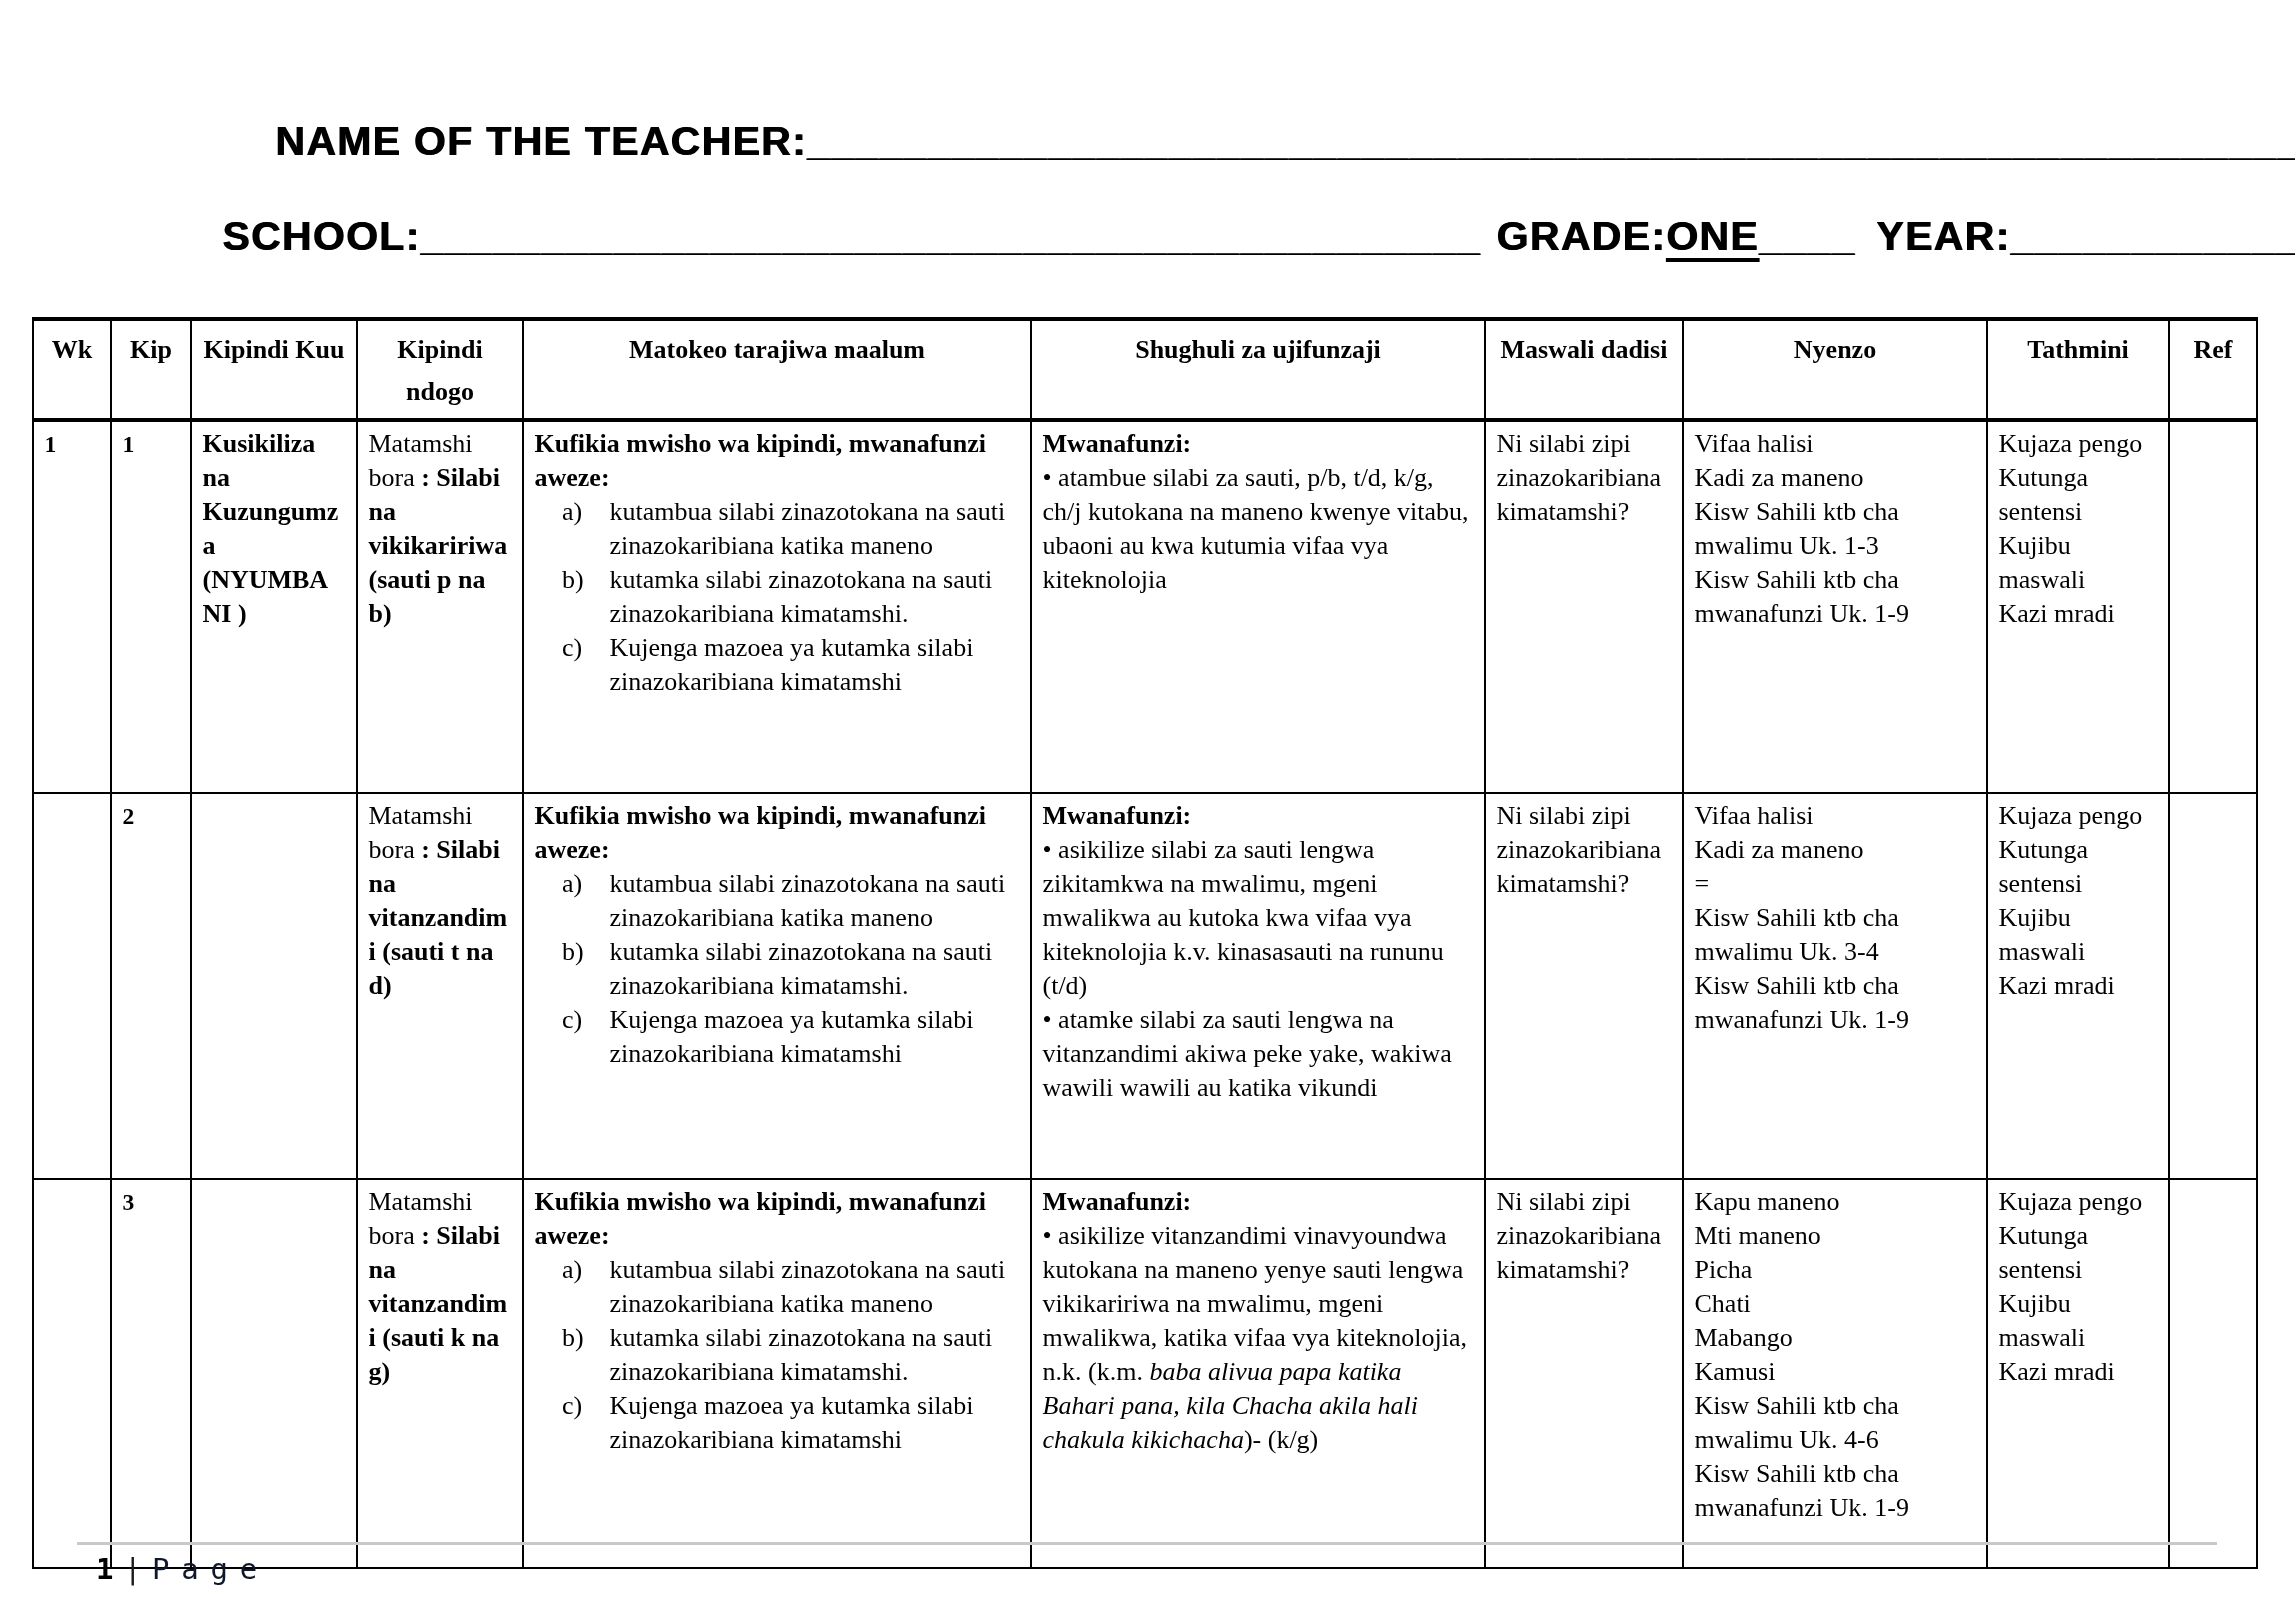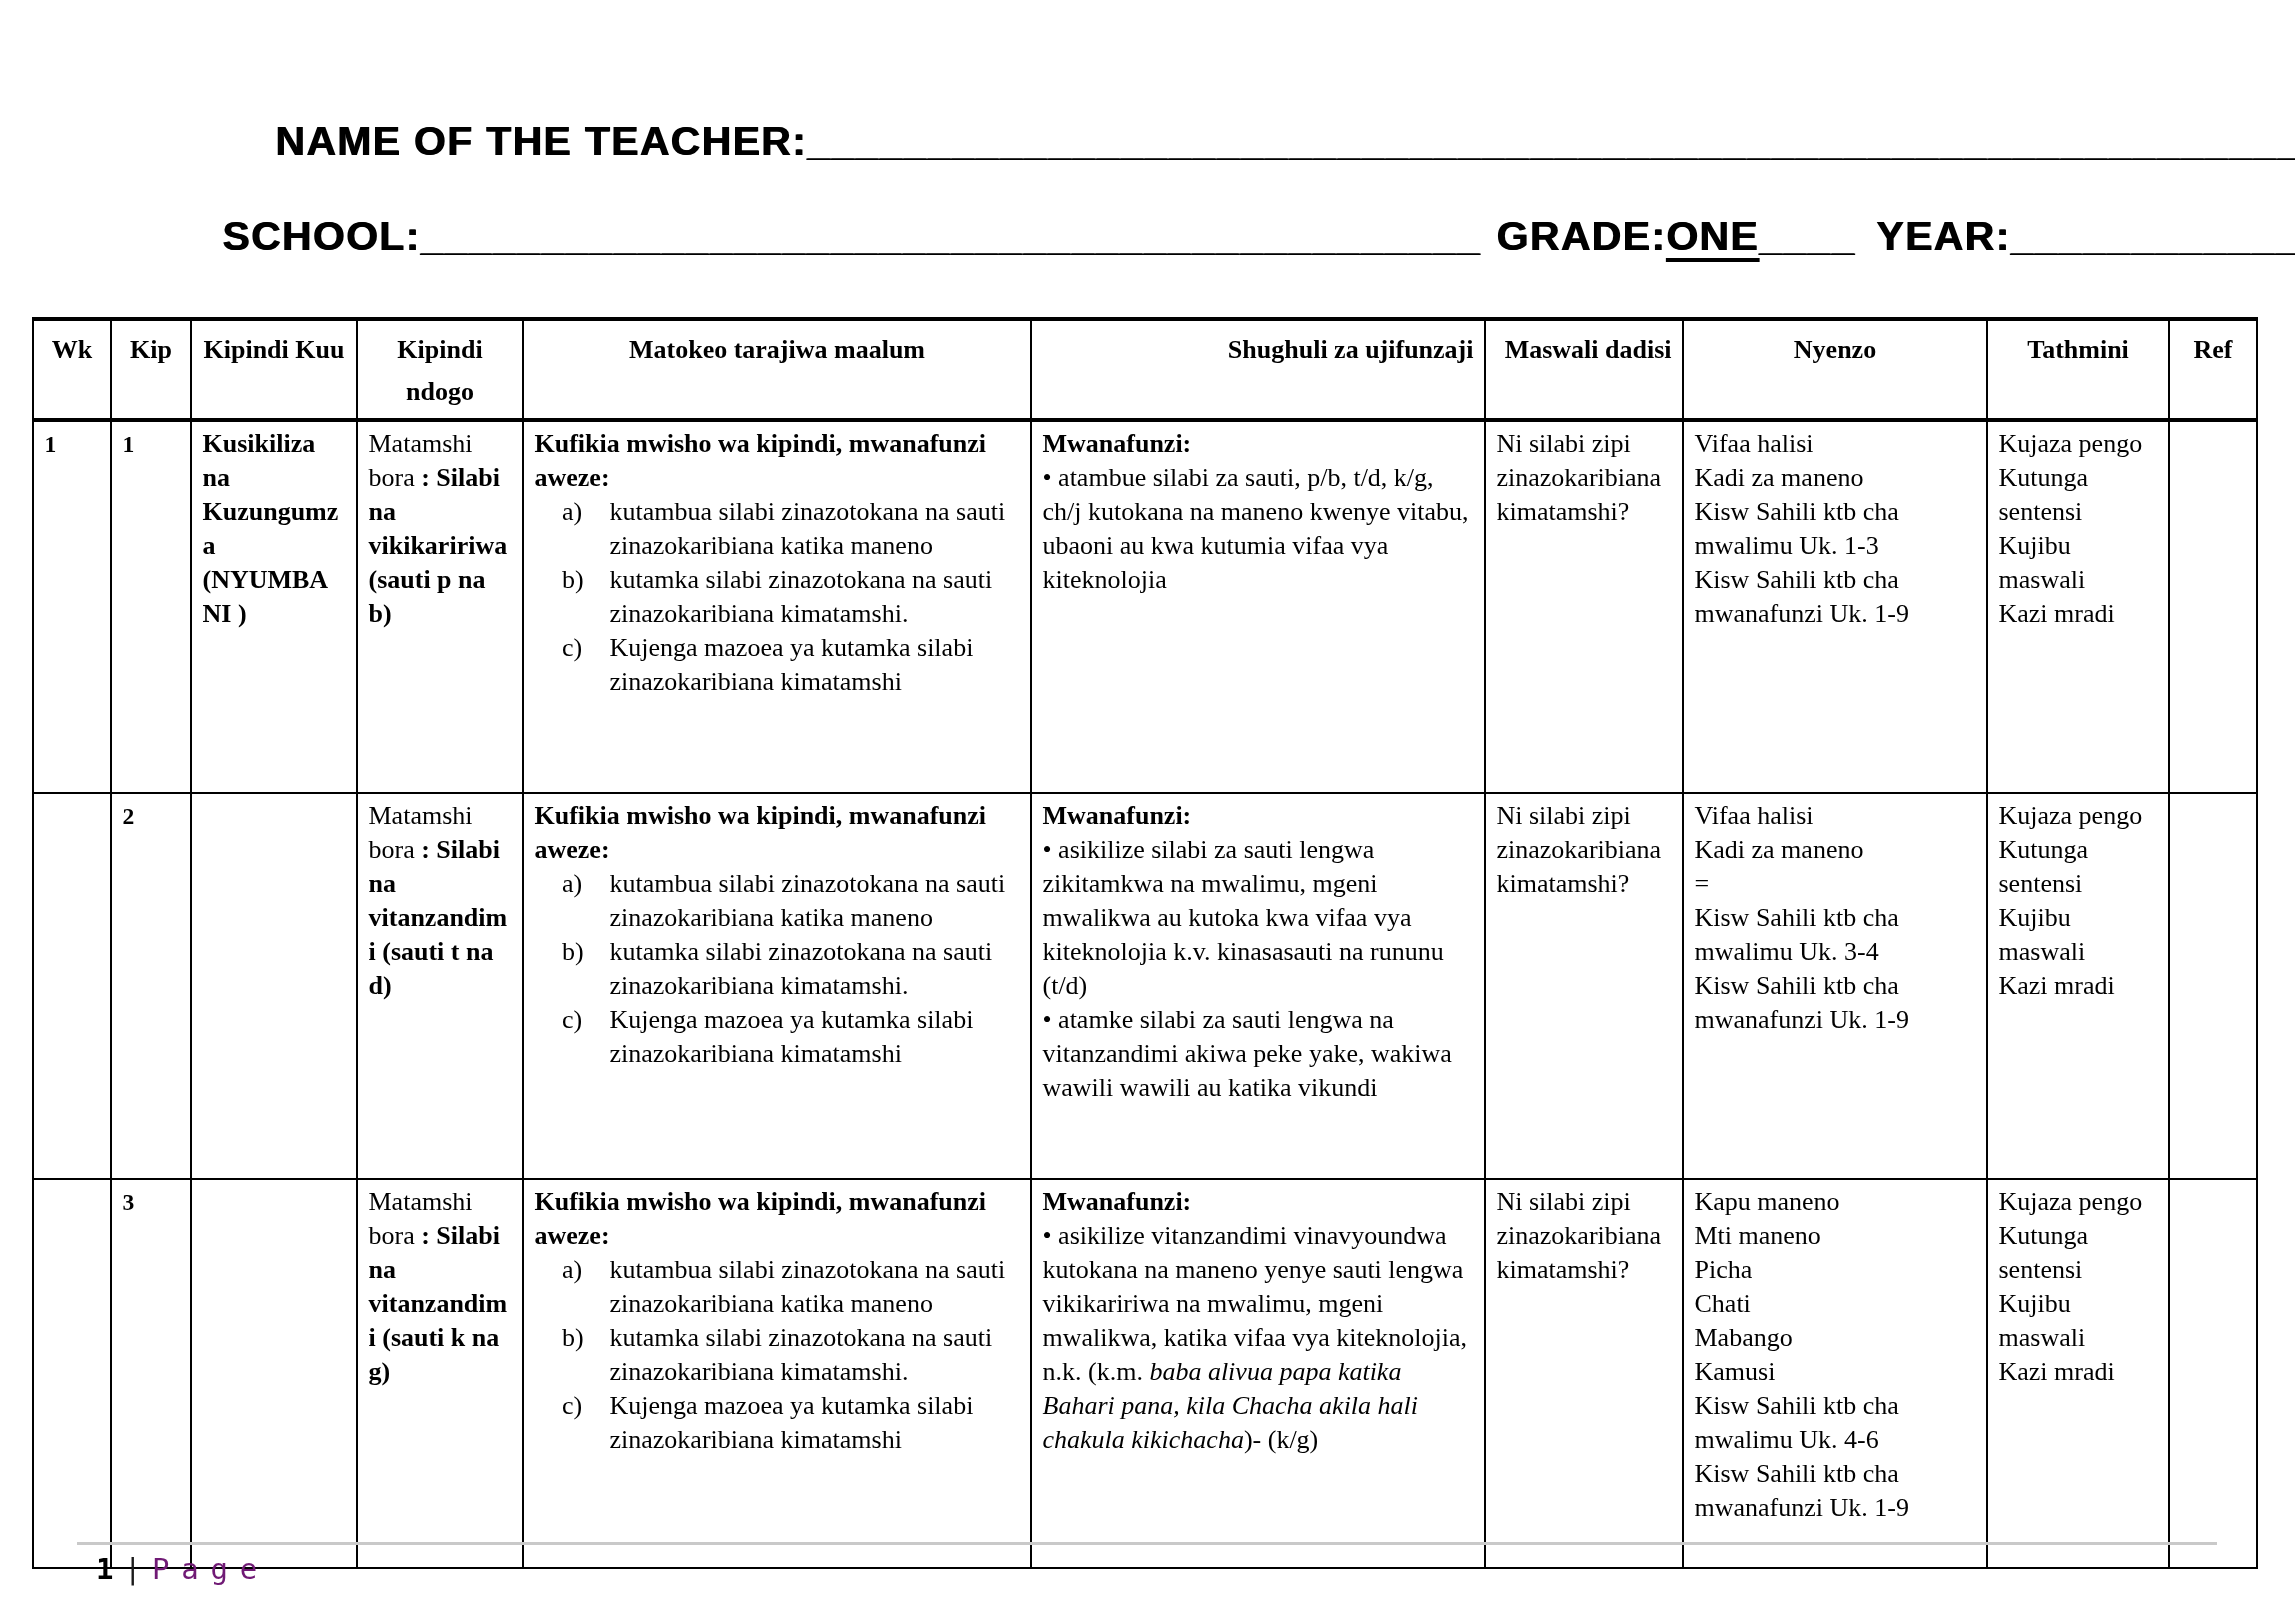--- a/index.html
+++ b/index.html
@@ -17,38 +17,38 @@
   .term-value { text-decoration:underline; text-decoration-thickness:3.9px; text-underline-offset:7.9px; }
 
   table.schemes { position:absolute; top:292px; left:32px; width:2223px;
                   border-collapse:collapse; table-layout:fixed;
                   font-size:26px; line-height:34px; border-top:4.6px solid #000;margin-top:25px; }
   .schemes th, .schemes td { border:2px solid #000; vertical-align:top;
                   padding:5.2px 10.5px; overflow:hidden;
                   overflow-wrap:break-word; word-break:break-word; }
   .schemes thead th { border-bottom:4.6px solid #000; font-weight:bold; text-align:center;
                   line-height:42px; padding-top:7.9px; }
-  .schemes thead th.left { text-align:right; }
+  .schemes thead th.left { text-align:center; }
   thead tr { height:94px; }
   tr.r0 { height:373px; } tr.r1 { height:386px; } tr.r2 { height:389px; }
 
   td.num { font-weight:bold; font-size:23.6px; }
   td.kuu { font-weight:bold; }
   .intro { font-weight:bold; }
   .alpha-item { position:relative; padding-left:75px; }
   .alpha-label { position:absolute; left:27.5px; top:0; }
   .bullet { }
   .nyenzo .line, .tathmini .line { }
 
   .footer-rule { position:absolute; top:1542px; left:77px; width:2140px; height:2.6px; background:#c9c9c9; }
   .page-footer { position:absolute; top:1552px; left:96px;
                  font-family:"DejaVu Sans Mono", monospace; font-size:29px; }
   .pf-num { font-weight:bold; color:#000; }
   .pf-bar { margin:0 10.5px; color:#1a1a1a; }
-  .pf-word { color:#701a75; letter-spacing:11.8px; }
+  .pf-word { color:#0f172a; letter-spacing:11.8px; }
 </style>
 </head>
 <body>
 
 <div class="page">
 
 
   <div class="hdr-teacher heavy"><span>NAME OF THE TEACHER:</span><span>______________________________________________________________</span></div>
 
   <div class="hdr-school heavy"><span>SCHOOL:</span><span>____________________________________________</span><span class="lbl-term">GRADE:</span><span class="term-value">ONE</span><span>____</span><span class="lbl-year">YEAR:</span><span>______________</span></div>

